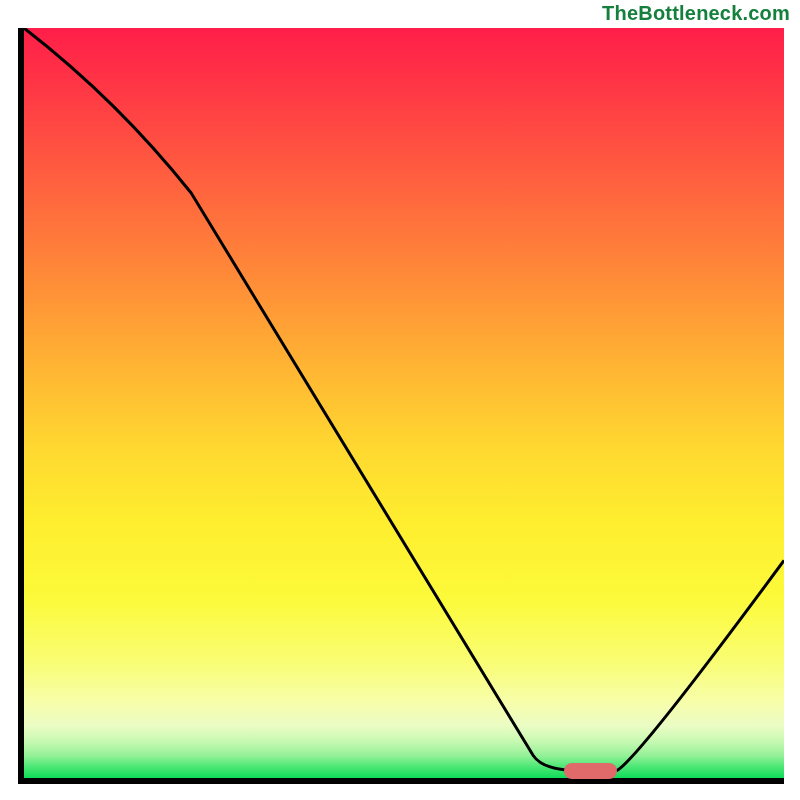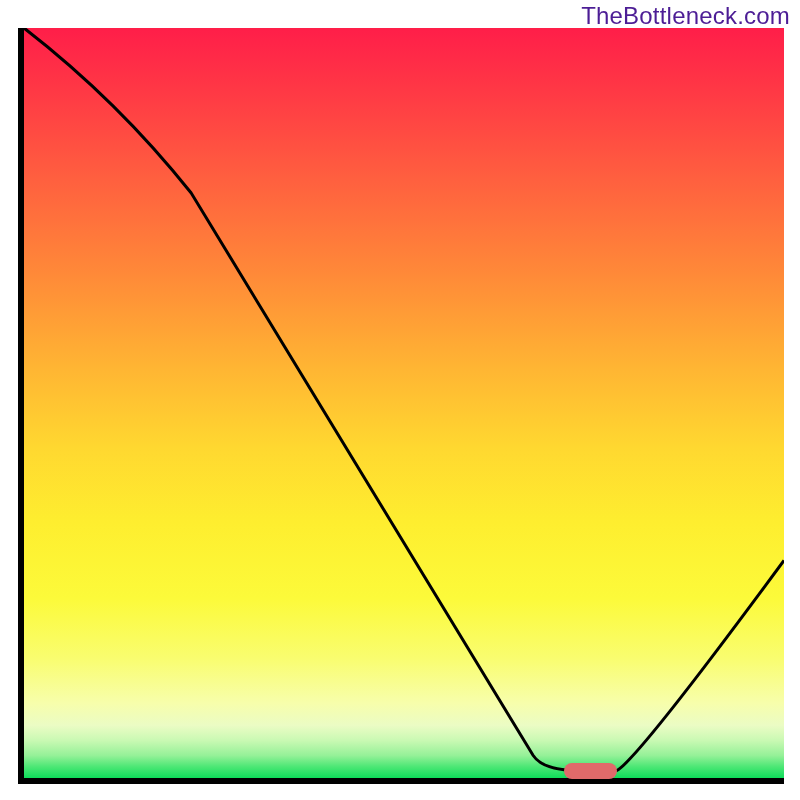--- a/index.html
+++ b/index.html
@@ -13,23 +13,23 @@
   }
   .container {
     position: relative;
     width: 800px;
     height: 800px;
   }
   .watermark {
     position: absolute;
     top: 2px;
     right: 10px;
-    font-size: 24px;
-    font-weight: normal;
-    color: #4c1d95;
+    font-size: 20px;
+    font-weight: bold;
+    color: #15803d;
     letter-spacing: 0.2px;
     z-index: 5;
   }
   .plot-area {
     position: absolute;
     left: 18px;
     top: 28px;
     width: 766px;
     height: 756px;
     border-left: 6px solid #000;

